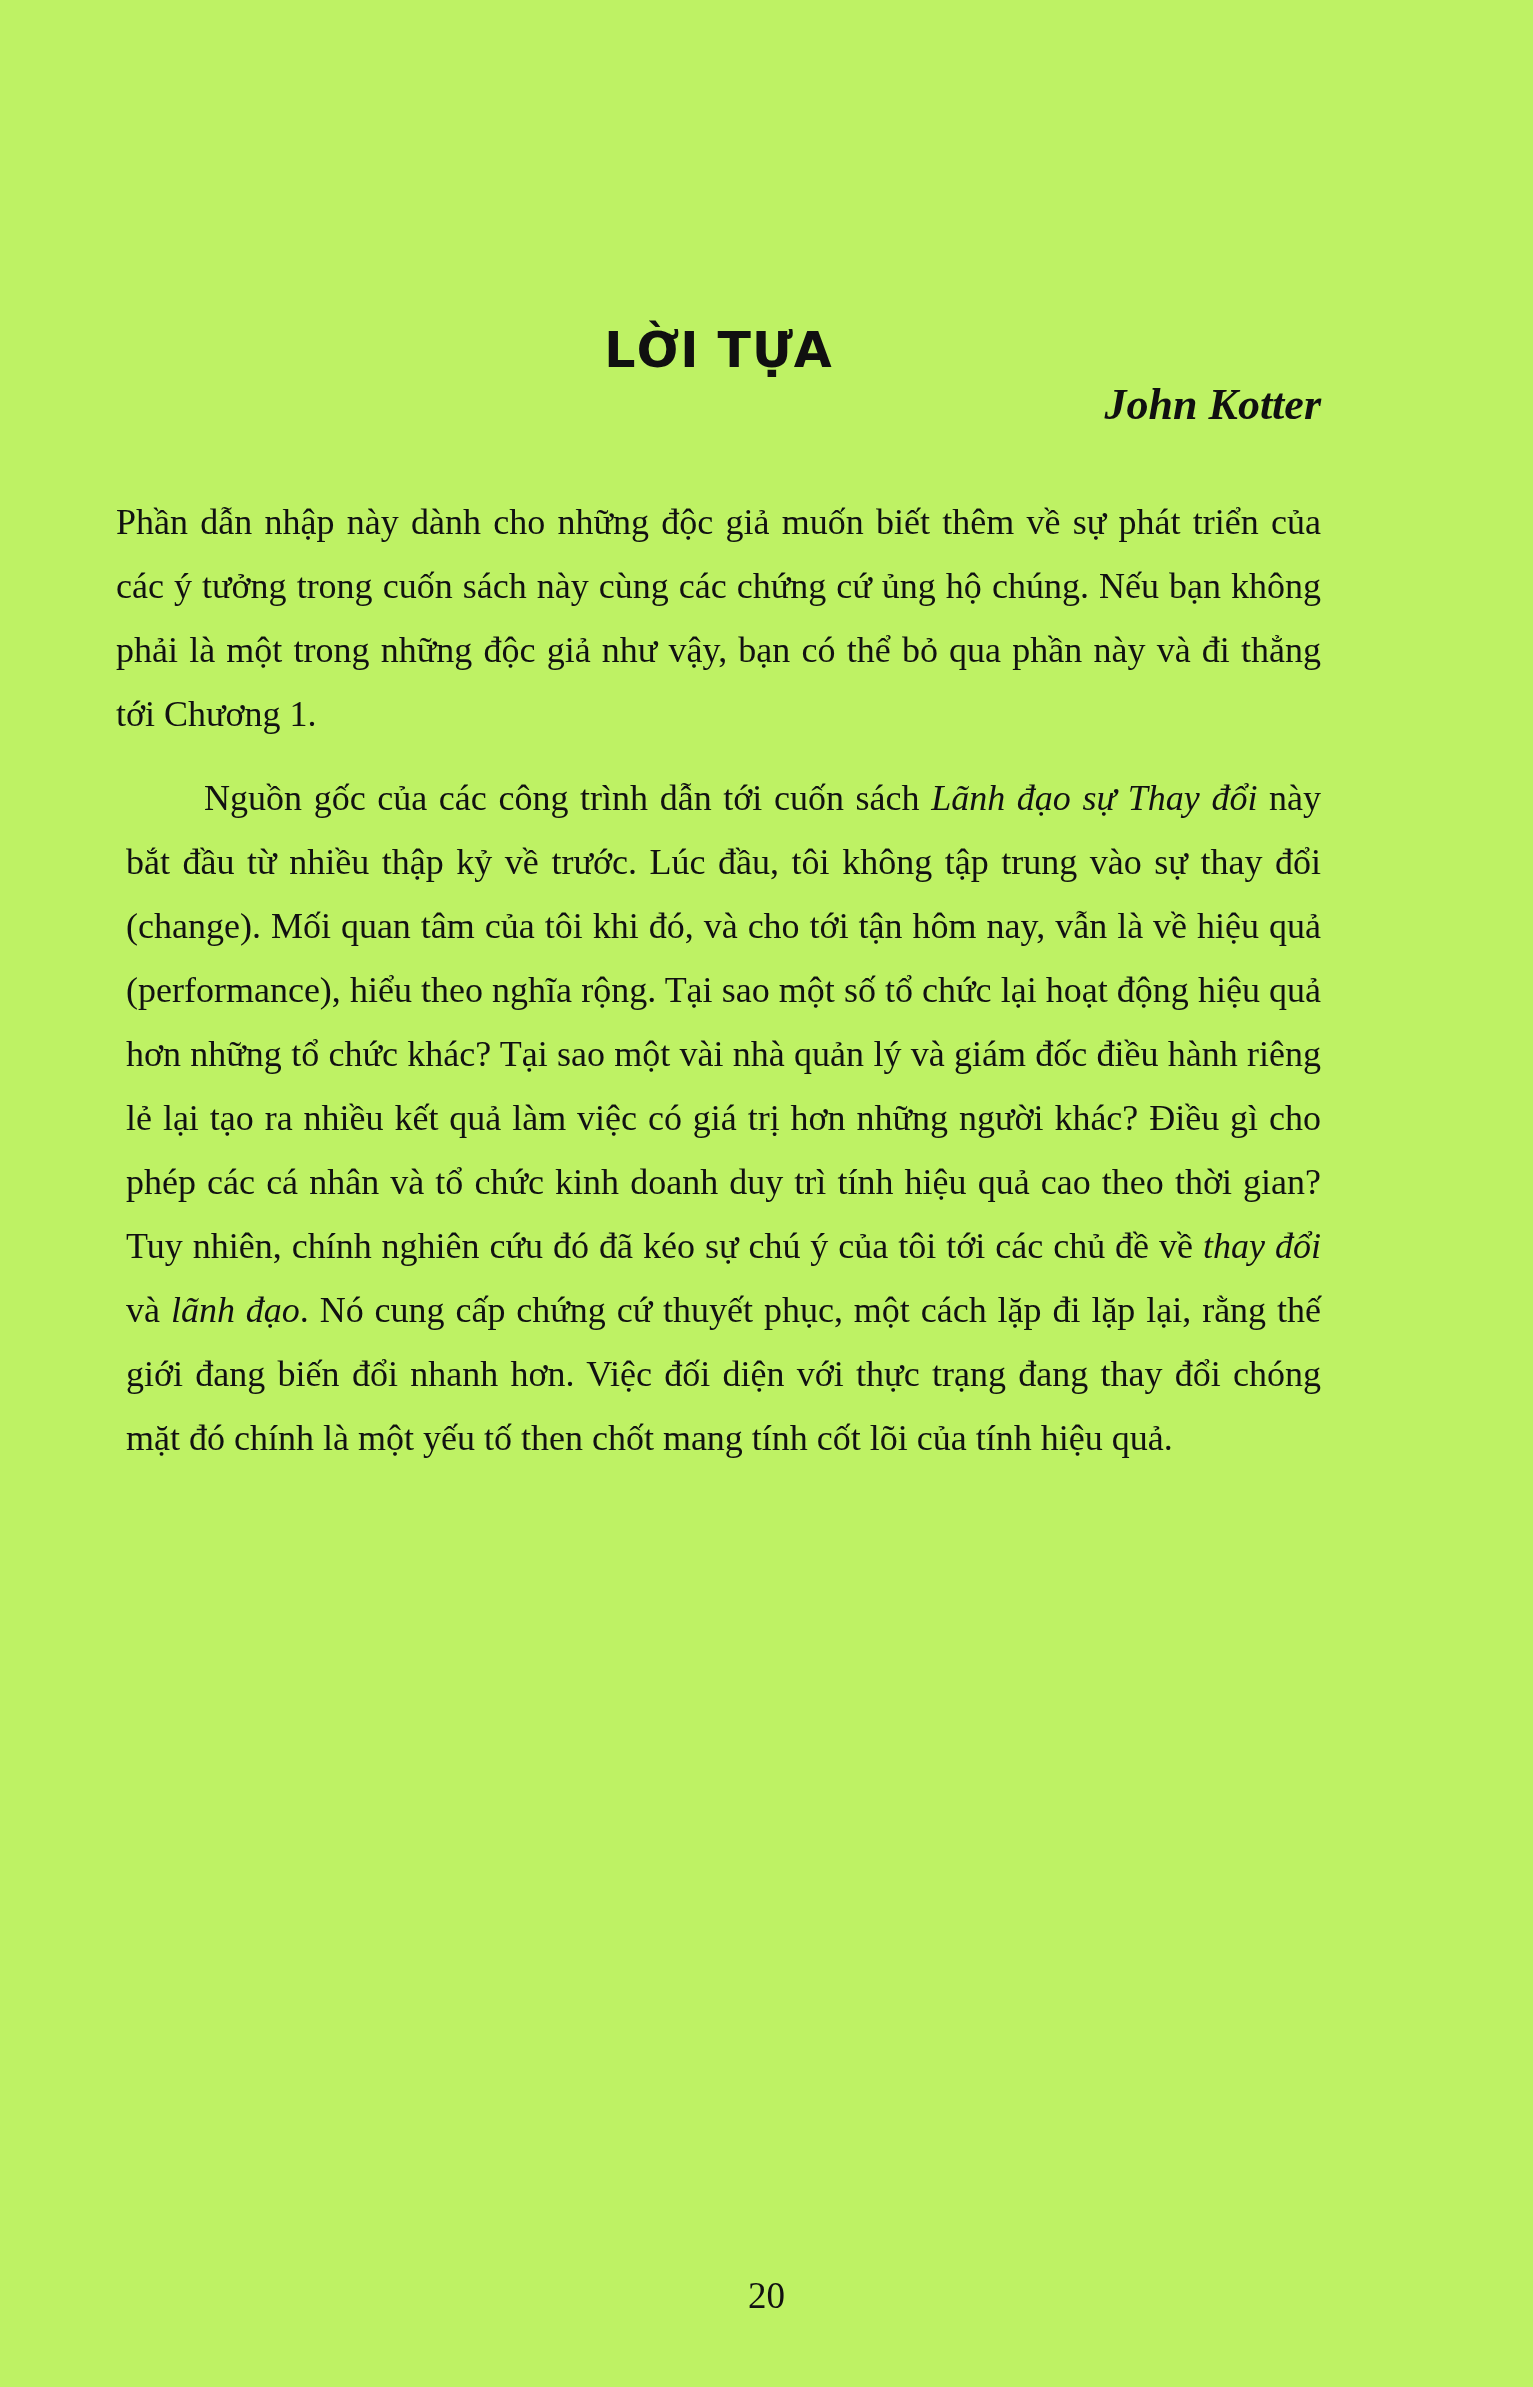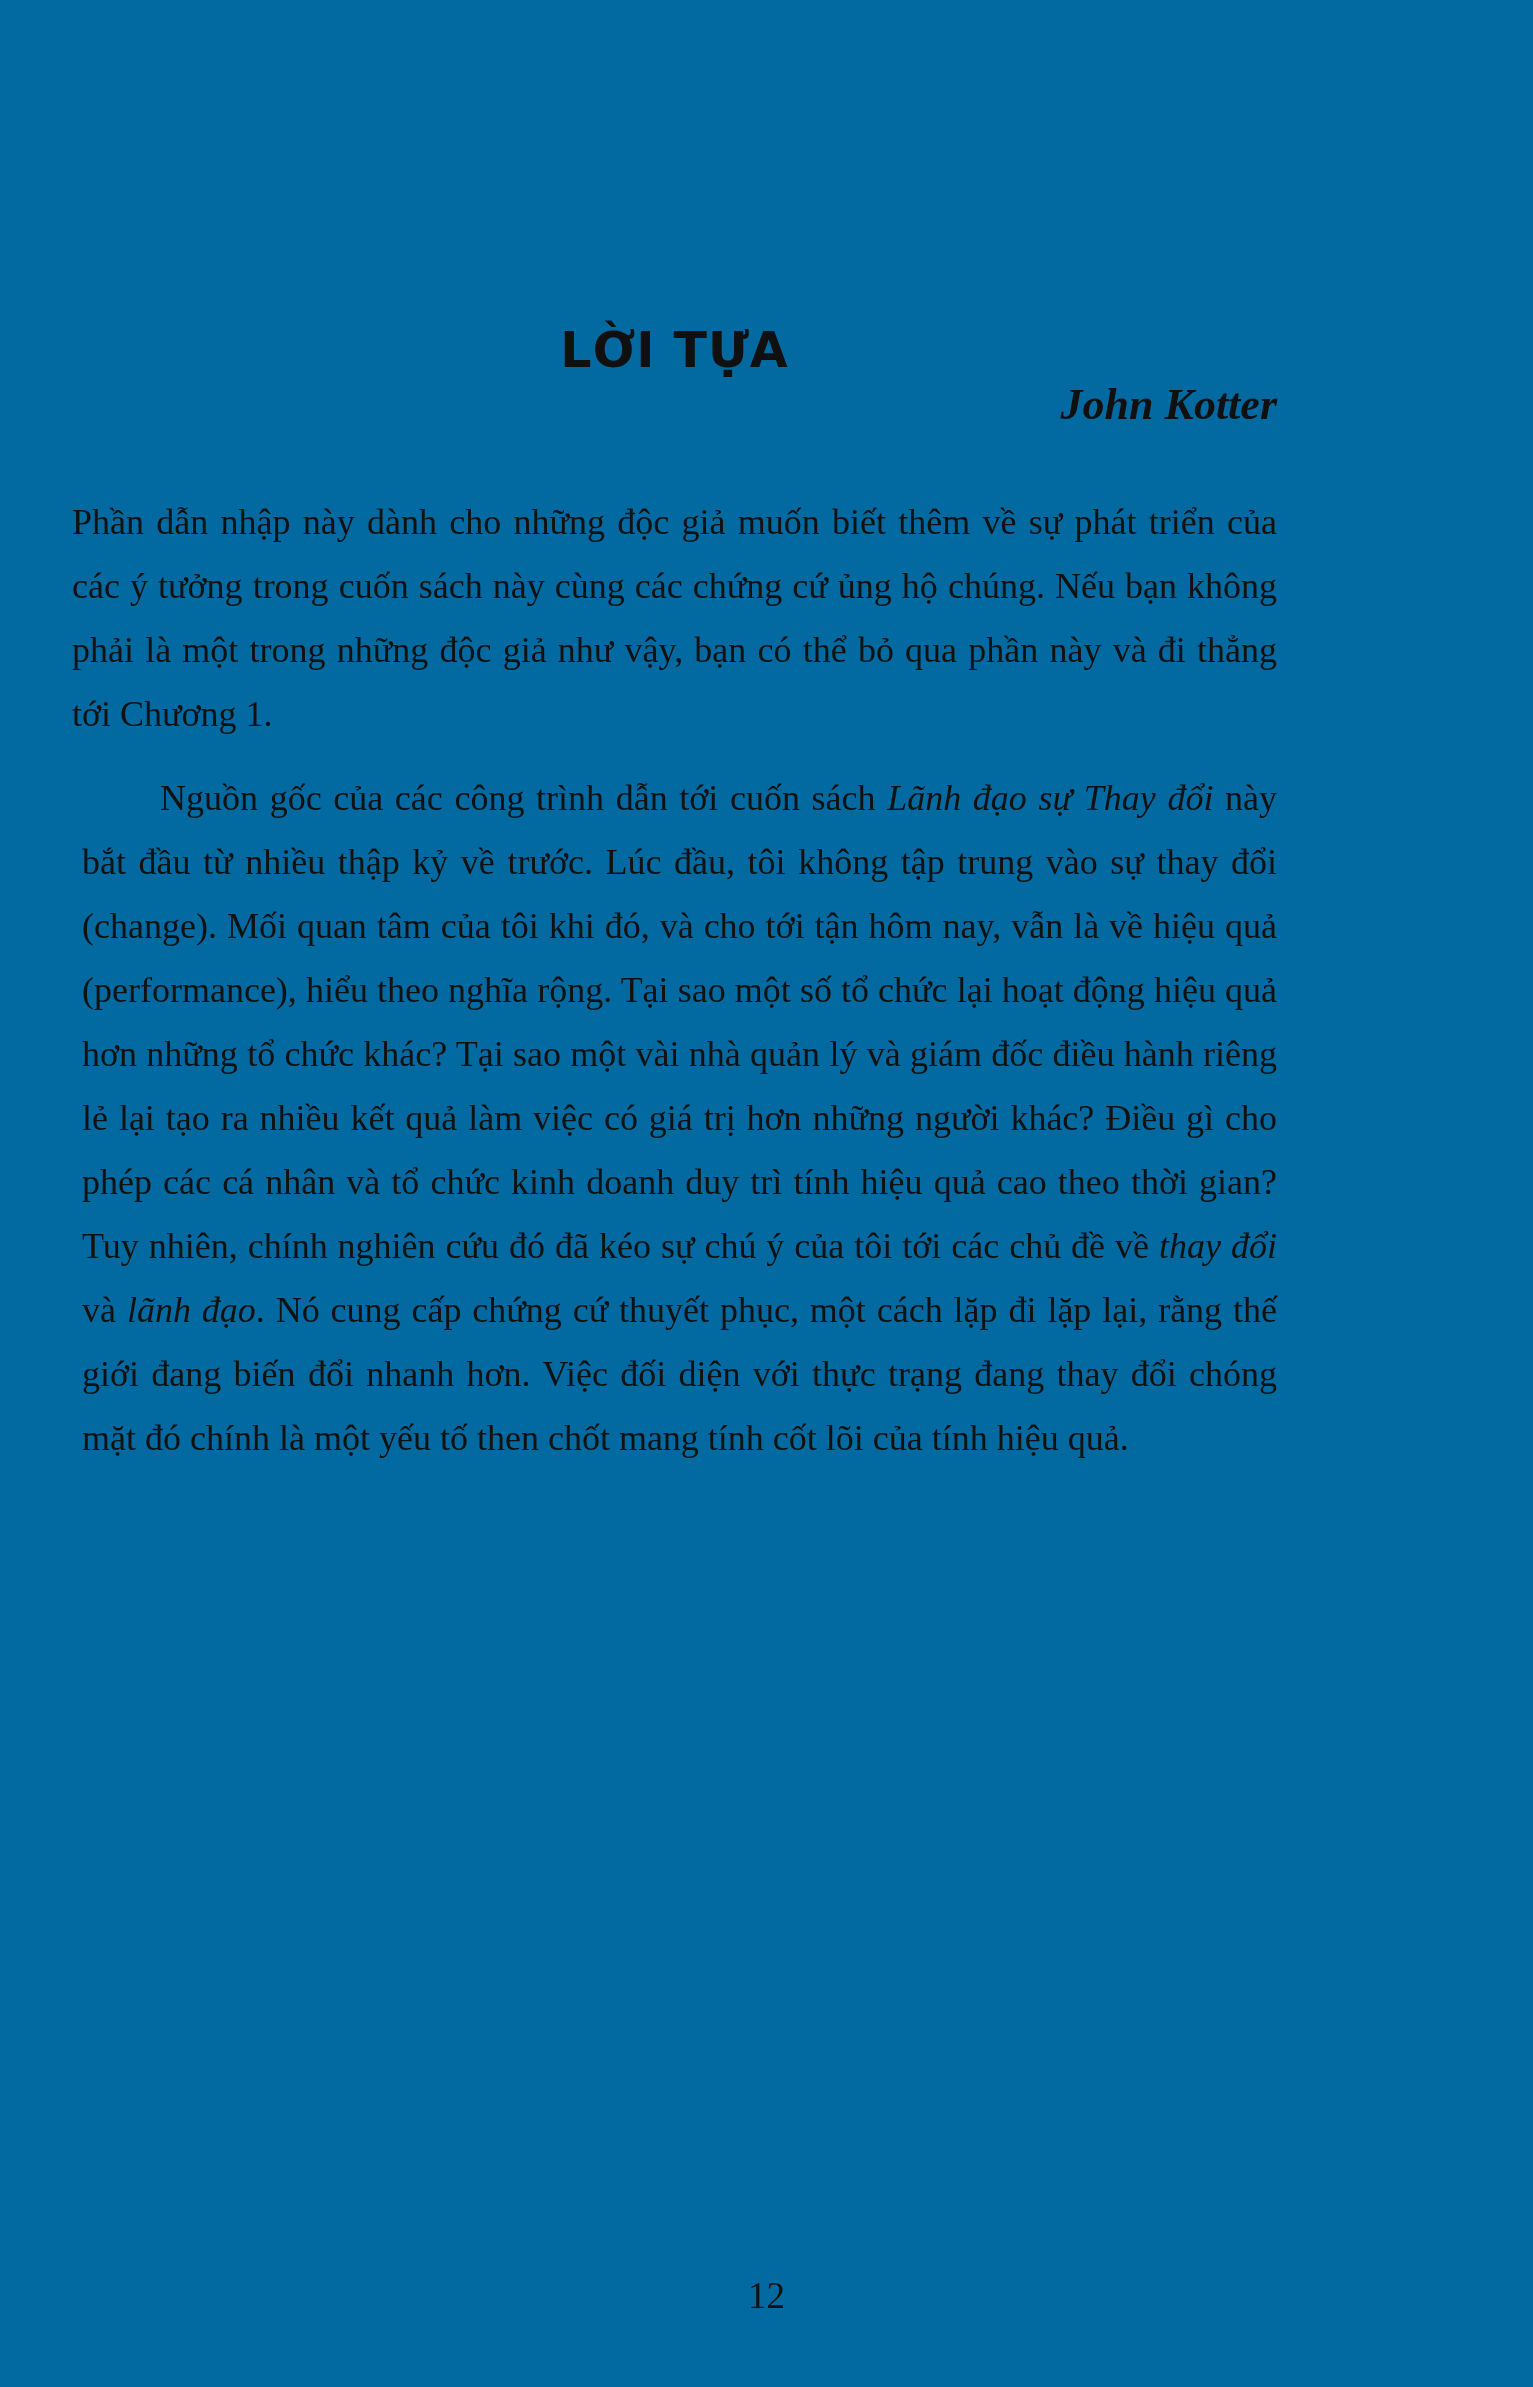--- a/index.html
+++ b/index.html
@@ -5,23 +5,23 @@
   html, body {
     margin: 0;
     padding: 0;
     background: #e8e8e8;
   }
   .page {
     position: relative;
     width: 1533px;
     height: 2387px;
     margin: 0 auto;
-    background: #0369a1;
+    background: #bef264;
     box-sizing: border-box;
-    padding: 322px 156px 0 72px;
+    padding: 322px 156px 0 116px;
     font-family: "Liberation Serif", serif;
     color: #111111;
   }
   .content {
     width: 1205px;
   }
   .title {
     margin: 0;
     text-align: center;
     font-family: "DejaVu Sans", sans-serif;
@@ -71,15 +71,15 @@
     <h1 class="title">LỜI TỰA</h1>
 
     <div class="author">John Kotter</div>
 
     <div class="body-text">
       <p><span>Phần dẫn nhập này dành cho những độc giả muốn biết thêm về sự phát triển của các ý tưởng trong cuốn sách này cùng các chứng cứ ủng hộ chúng. Nếu bạn không phải là một trong những độc giả như vậy, bạn có thể bỏ qua phần này và đi thẳng tới Chương 1.</span></p>
       <p class="indent"><span>Nguồn gốc của các công trình dẫn tới cuốn sách </span><em>Lãnh đạo sự Thay đổi</em><span> này bắt đầu từ nhiều thập kỷ về trước. Lúc đầu, tôi không tập trung vào sự thay đổi (change). Mối quan tâm của tôi khi đó, và cho tới tận hôm nay, vẫn là về hiệu quả (performance), hiểu theo nghĩa rộng. Tại sao một số tổ chức lại hoạt động hiệu quả hơn những tổ chức khác? Tại sao một vài nhà quản lý và giám đốc điều hành riêng lẻ lại tạo ra nhiều kết quả làm việc có giá trị hơn những người khác? Điều gì cho phép các cá nhân và tổ chức kinh doanh duy trì tính hiệu quả cao theo thời gian? Tuy nhiên, chính nghiên cứu đó đã kéo sự chú ý của tôi tới các chủ đề về </span><em>thay đổi</em><span> và </span><em>lãnh đạo</em><span>. Nó cung cấp chứng cứ thuyết phục, một cách lặp đi lặp lại, rằng thế giới đang biến đổi nhanh hơn. Việc đối diện với thực trạng đang thay đổi chóng mặt đó chính là một yếu tố then chốt mang tính cốt lõi của tính hiệu quả.</span></p>
     </div>
   </div>
 
-  <div class="page-number">12</div>
+  <div class="page-number">20</div>
 </div>
 
 
 </body></html>

